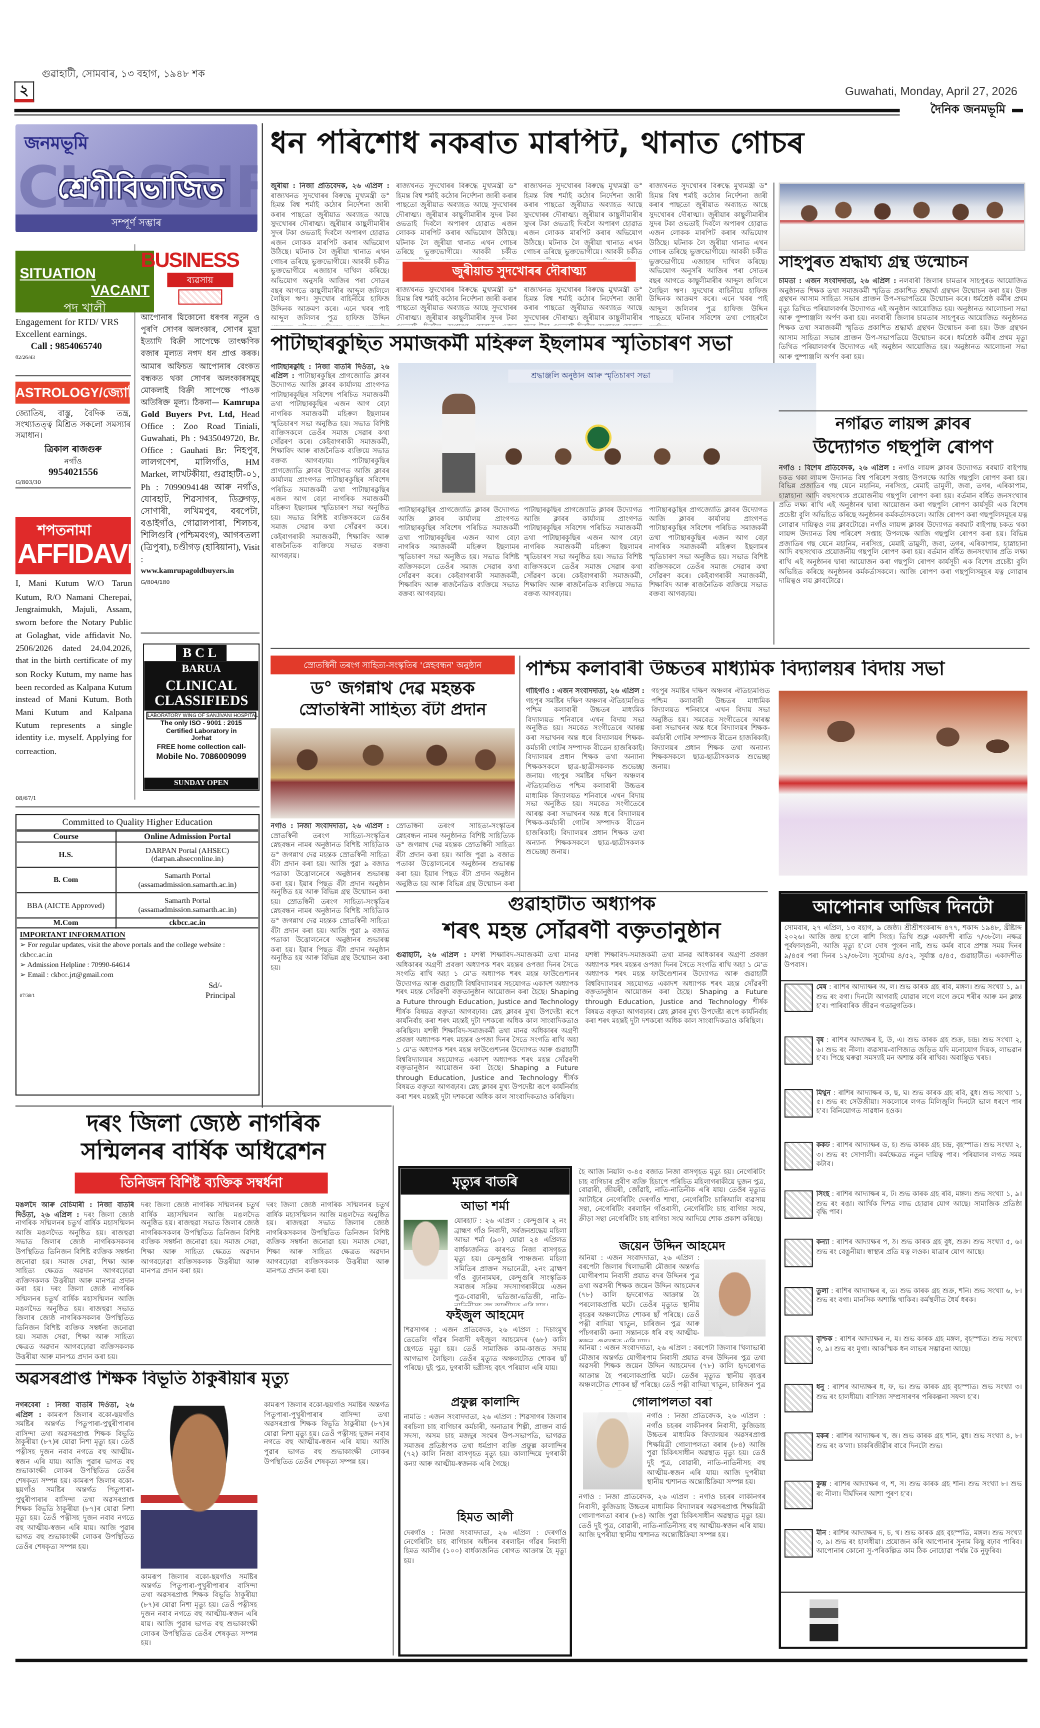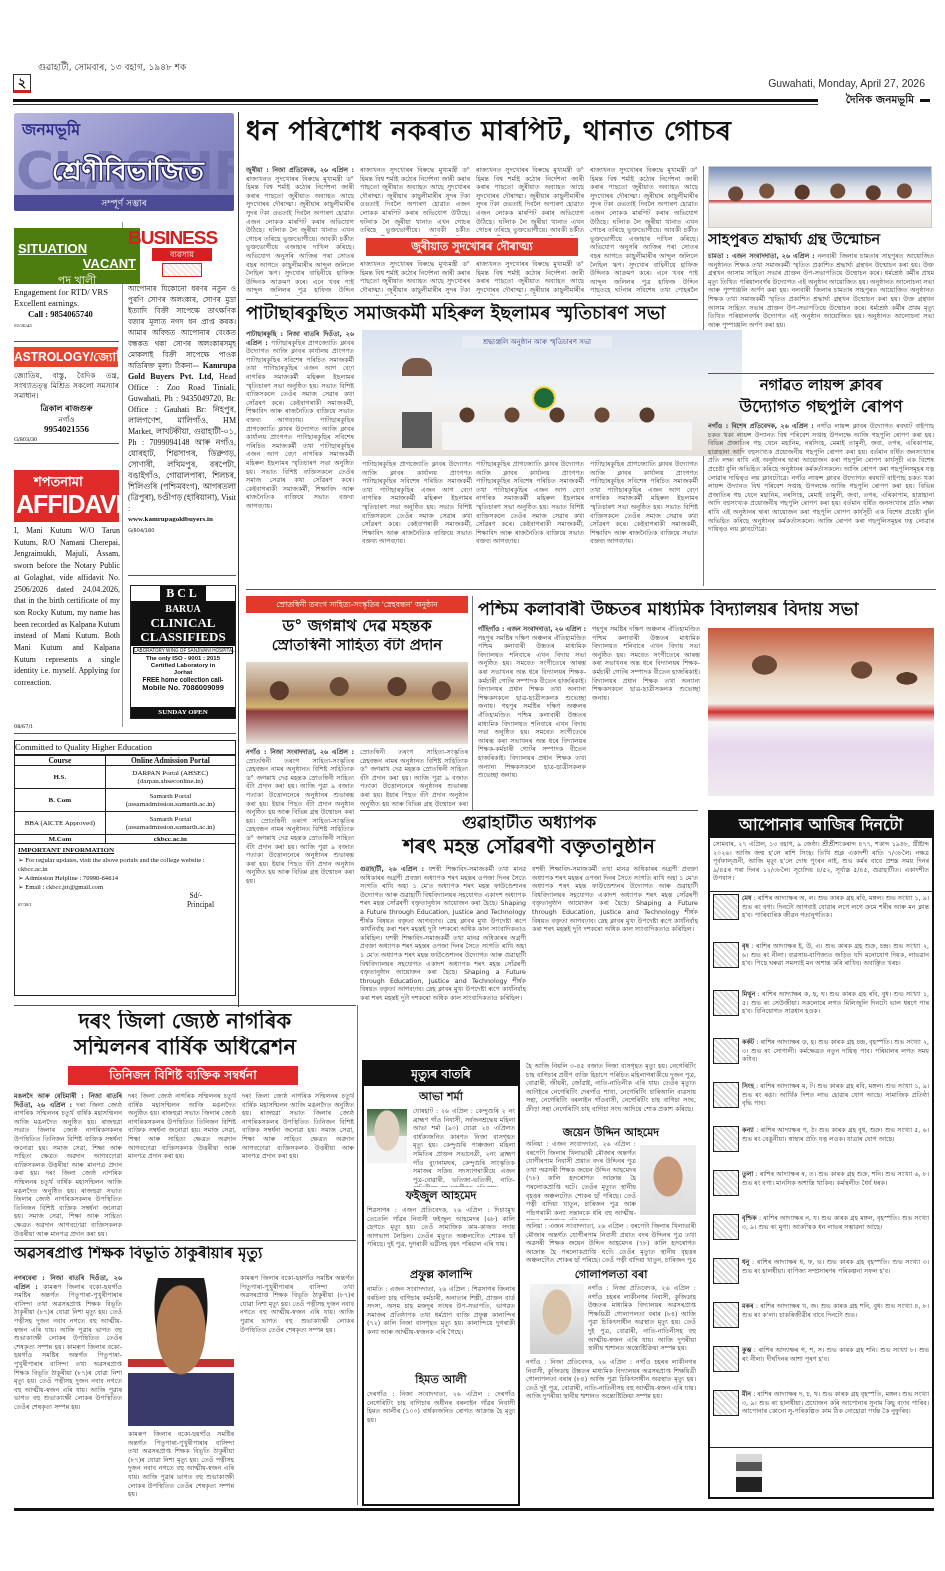--- a/index.html
+++ b/index.html
@@ -100,21 +100,21 @@
   <div class="libs" style="font-size:6px;text-align:center;font-weight:bold;line-height:7px">The only ISO - 9001 : 2015</div>
   <div class="libs" style="font-size:6px;text-align:center;font-weight:bold;line-height:7px">Certified Laboratory in</div>
   <div class="libs" style="font-size:6px;text-align:center;font-weight:bold;line-height:7px">Jorhat</div>
   <div class="libs" style="font-size:6.3px;text-align:center;font-weight:bold;line-height:7px">FREE home collection call-</div>
   <div class="libs" style="font-size:7.5px;text-align:center;font-weight:bold;line-height:9px">Mobile No. 7086009099</div>
   <div class="lib" style="position:absolute;bottom:0;width:100%;background:#111;color:#fff;font-size:7px;font-weight:bold;text-align:center;line-height:11px">SUNDAY OPEN</div>
 </div>
 
 <div class="abs thinrule" style="left:14px;top:733px;width:222px;height:1px"></div>
 <div class="abs" style="left:14px;top:740px;width:222px;height:256px;border:1px solid #222;background:#fff;overflow:hidden">
-  <div class="lib" style="font-size:8.5px;border-bottom:1px solid #222;line-height:13px">Committed to Quality Higher Education</div>
+  <div class="lib" style="text-align:center;font-size:8.5px;border-bottom:1px solid #222;line-height:13px">Committed to Quality Higher Education</div>
   <table class="lib" style="width:100%;border-collapse:collapse;font-size:7px;text-align:center">
     <tbody>
         <tr>
       <th style="border:1px solid #222;border-left:0;width:41%;font-size:7.5px">Course</th>
       <th style="border:1px solid #222;border-right:0;font-size:7.5px">Online Admission Portal</th>
     </tr>
     <tr>
           <td style="border:1px solid #222;border-left:0;font-weight:bold;height:23px">H.S.</td>
           <td style="border:1px solid #222;border-right:0">DARPAN Portal (AHSEC) (darpan.ahseconline.in)</td>
         </tr>

